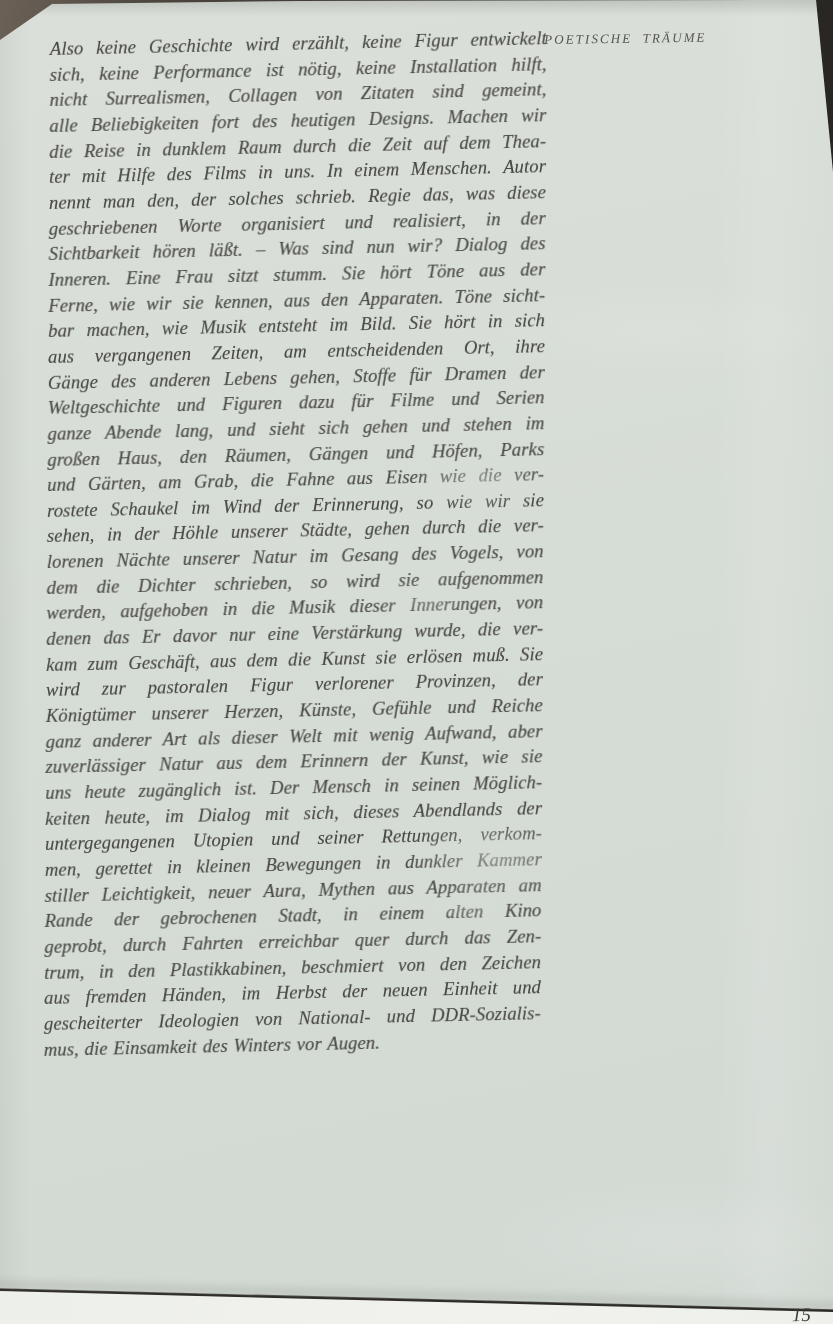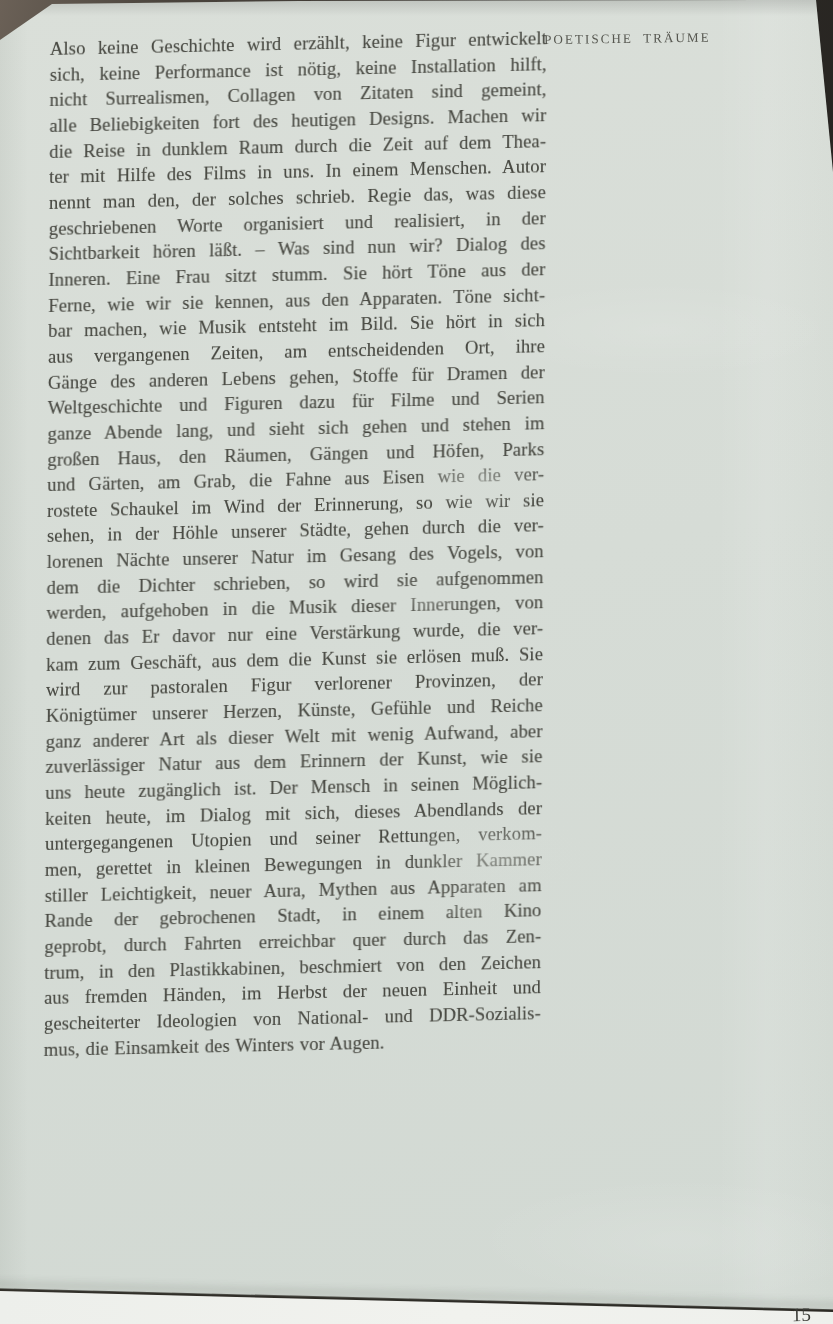--- a/index.html
+++ b/index.html
@@ -1,19 +1,20 @@
 <!DOCTYPE html>
 <html><head>
 <meta charset="utf-8">
 <style>
   html,body{margin:0;padding:0;background:#1f1d1a;}
   #photo{
     position:relative;width:833px;height:1324px;overflow:hidden;
     background:linear-gradient(105deg,#6b6157 0%,#4a443d 14%,#2e2b27 55%,#1f1d1a 100%);
     font-family:"Liberation Serif","DejaVu Serif",serif;
+    font-style:italic;
   }
   
   #book-page{
     position:absolute;left:0;top:0;width:833px;height:1324px;
     clip-path:polygon(0px 40px,52px 4px,300px 1px,816px 0px,833px 172px,833px 1310px,0px 1289px);
     background:linear-gradient(168deg,#dadfd9 0%,#d6dcd6 45%,#d2d9d3 100%);
   }
   
   #paper-texture{
     position:absolute;left:0;top:0;width:833px;height:1324px;pointer-events:none;

